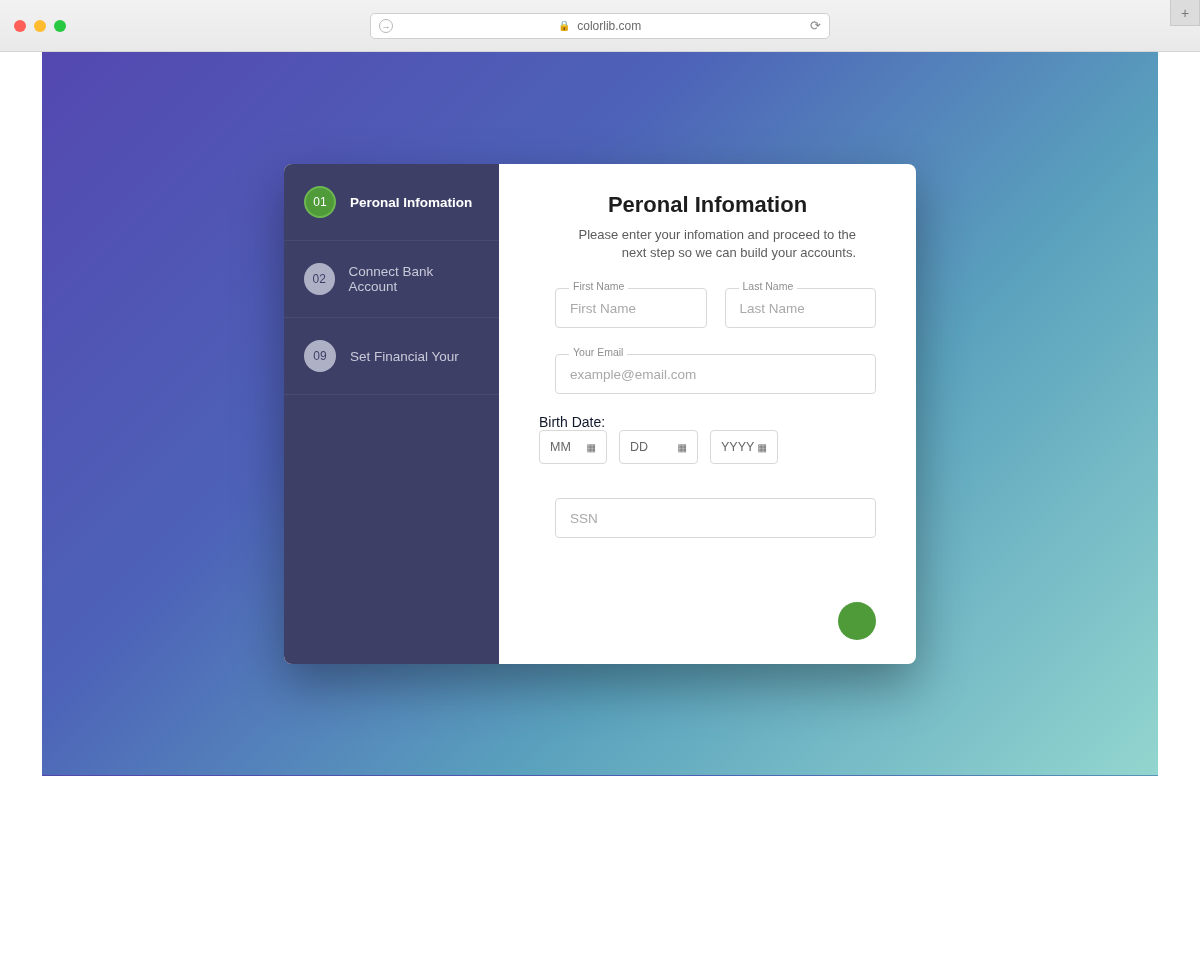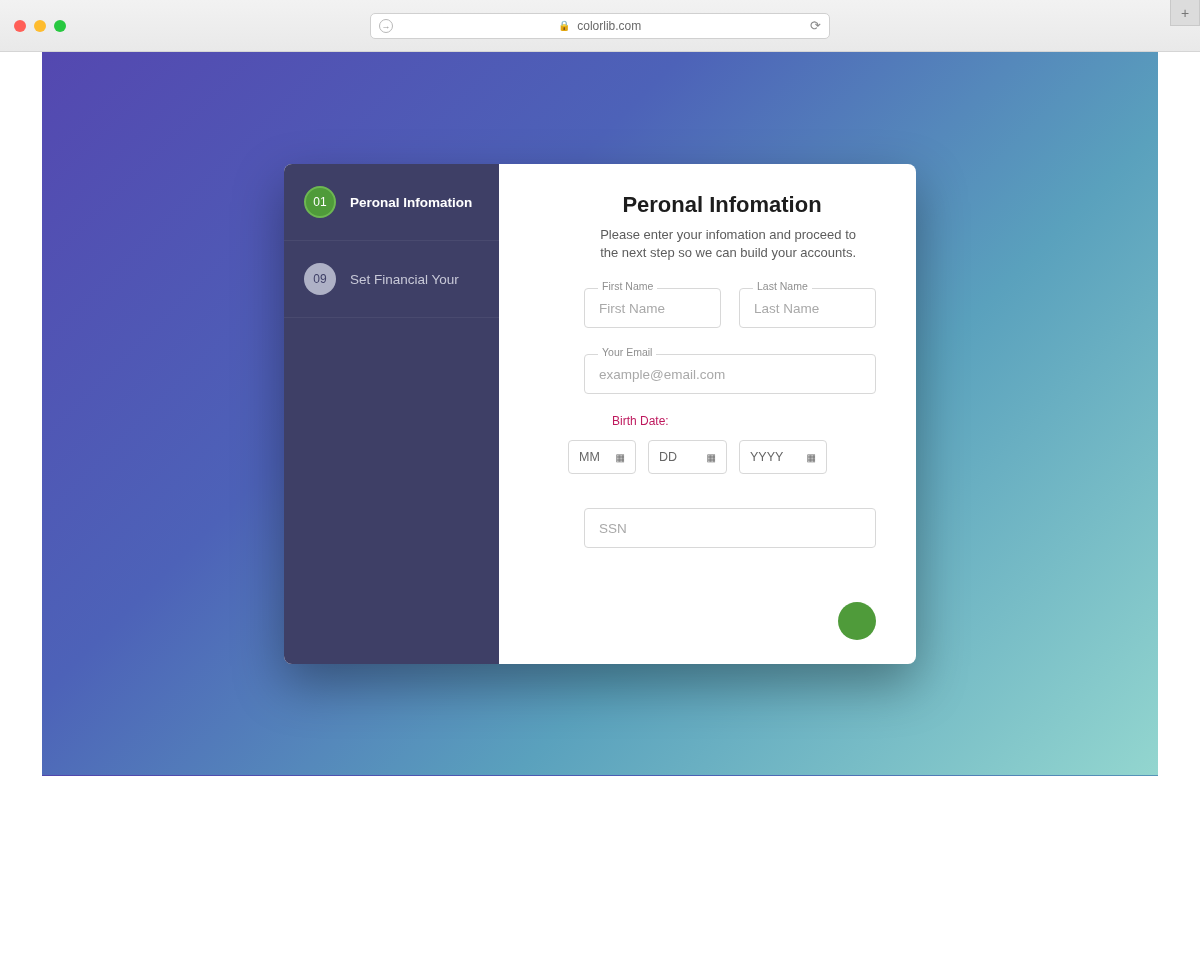--- a/index.html
+++ b/index.html
@@ -90,21 +90,20 @@
     width: 632px;
     height: 500px;
     left: 50%;
     top: 112px;
     transform: translateX(-50%);
     background: #fff;
     border-radius: 8px;
     box-shadow: 0 20px 50px rgba(0,0,0,0.35);
     display: flex;
     overflow: hidden;
-    gap: 29px;
   }
   .sidebar {
     width: 215px;
     background: #3e3f66;
     display: flex;
     flex-direction: column;
   }
   .step-item {
     display: flex;
     align-items: center;
@@ -172,38 +171,37 @@
     top: -8px;
     left: 14px;
     background: #fff;
     padding: 0 4px;
     font-size: 10.5px;
     color: #8f8f8f;
   }
 
   .birth-label {
     margin-top: 20px;
-    font-size: 12px;
-    color: #be185d;
-    margin-left: 44px;
-  }
-  .birth-row { display:flex; gap: 12px; margin-top: 12px; }
+    font-size: 14px;
+    color: #0f172a;
+  }
+  .birth-row { display:flex; gap: 12px; }
   .birth-row .date-input {
     height: 34px;
     border: 1px solid #d8d8d8;
     border-radius: 4px;
     padding: 0 10px;
     font-size: 12.5px;
     color: #666;
     display:flex;align-items:center;justify-content:space-between;
     background:#fff;
   }
   .date-input.mm { width: 68px; }
   .date-input.dd { width: 79px; }
-  .date-input.yyyy { width: 88px; }
+  .date-input.yyyy { width: 68px; }
   .cal-icon { font-size: 10px; color: #6a6a6a; }
 
   .next-btn {
     position: absolute;
     right: 40px;
     bottom: 24px;
     width: 38px; height: 38px;
     border-radius: 50%;
     background: #4f9b3a;
     border: none;
@@ -231,20 +229,24 @@
 
   <div class="page">
     <div class="card">
 
       <div class="sidebar">
         <div class="step-item active">
           <div class="step-circle">01</div>
           <div class="step-label">Peronal Infomation</div>
         </div>
         <div class="step-item">
+          <div class="step-circle">02</div>
+          <div class="step-label">Connect Bank Account</div>
+        </div>
+        <div class="step-item">
           <div class="step-circle">09</div>
           <div class="step-label">Set Financial Your</div>
         </div>
       </div>
 
       <div class="form-panel">
         <h2 class="form-title">Peronal Infomation</h2>
         <p class="form-subtitle">Please enter your infomation and proceed to the next step so we can build your accounts.</p>
 
         <div class="row">

